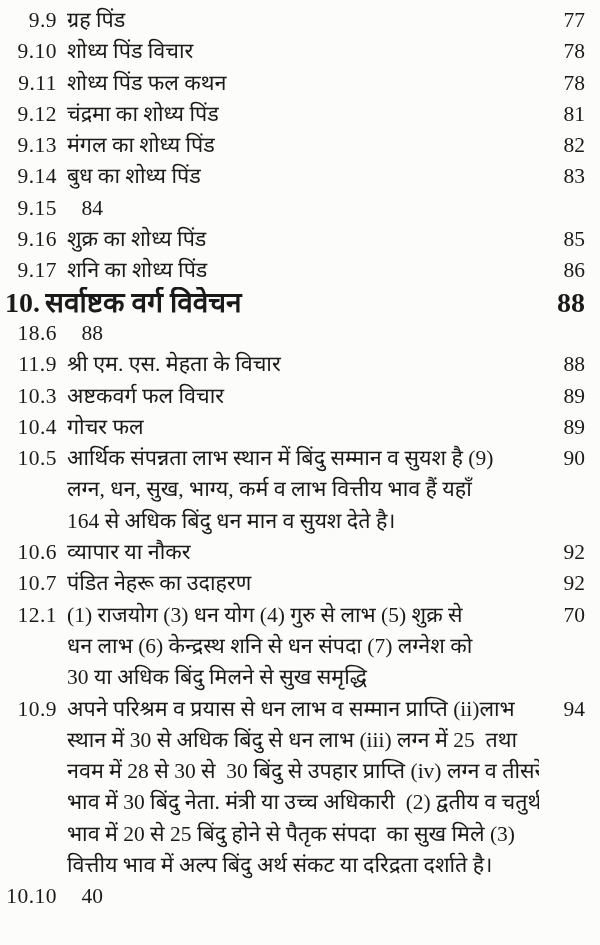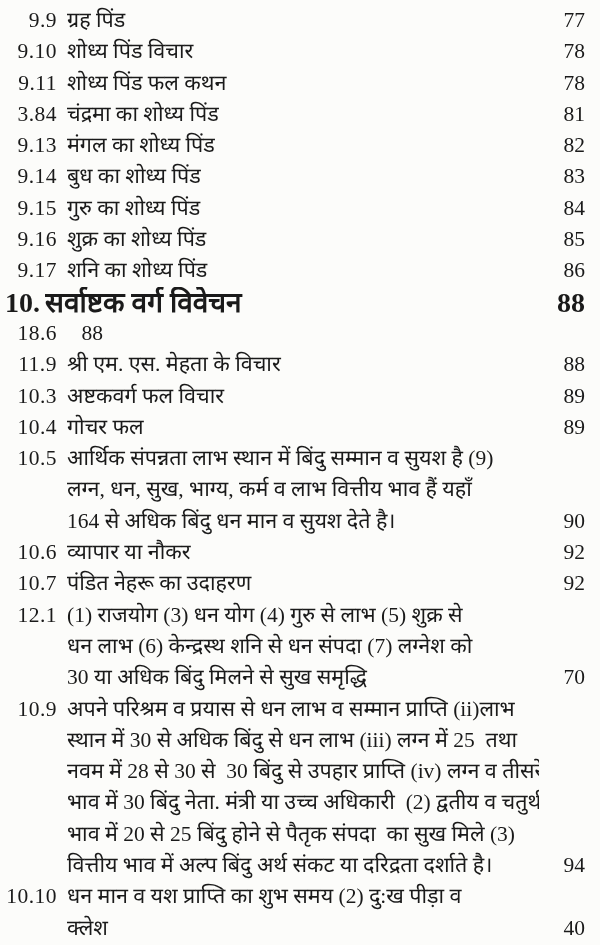--- a/index.html
+++ b/index.html
@@ -10,21 +10,21 @@
     color:#1a1a1a;
     overflow:hidden;
   }
   .page{
     box-sizing:border-box;
     width:600px;height:945px;
     padding:5px 15px 0 5px;
   }
   .row{
     display:flex;
-    align-items:flex-end;
+    align-items:flex-start;
     font-size:21.5px;
   }
   .num{
     flex:none;
     width:52px;
     text-align:right;
     align-self:flex-start;
     line-height:31.3px;
     letter-spacing:0.5px;
   }
@@ -74,21 +74,21 @@
         <div class="pg">78</div>
       </div>
       <div class="row">
         <div class="num">9.11</div>
         <div class="title">
           <div class="line">शोध्य पिंड फल कथन</div>
         </div>
         <div class="pg">78</div>
       </div>
       <div class="row">
-        <div class="num">3.84</div>
+        <div class="num">9.12</div>
         <div class="title">
           <div class="line">चंद्रमा का शोध्य पिंड</div>
         </div>
         <div class="pg">81</div>
       </div>
       <div class="row">
         <div class="num">9.13</div>
         <div class="title">
           <div class="line">मंगल का शोध्य पिंड</div>
         </div>
@@ -96,23 +96,20 @@
       </div>
       <div class="row">
         <div class="num">9.14</div>
         <div class="title">
           <div class="line">बुध का शोध्य पिंड</div>
         </div>
         <div class="pg">83</div>
       </div>
       <div class="row">
         <div class="num">9.15</div>
-        <div class="title">
-          <div class="line">गुरु का शोध्य पिंड</div>
-        </div>
         <div class="pg">84</div>
       </div>
       <div class="row">
         <div class="num">9.16</div>
         <div class="title">
           <div class="line">शुक्र का शोध्य पिंड</div>
         </div>
         <div class="pg">85</div>
       </div>
       <div class="row">
@@ -193,20 +190,16 @@
           <div class="line">स्थान में 30 से अधिक बिंदु से धन लाभ (iii) लग्न में 25  तथा</div>
           <div class="line">नवम में 28 से 30 से  30 बिंदु से उपहार प्राप्ति (iv) लग्न व तीसरे</div>
           <div class="line">भाव में 30 बिंदु नेता. मंत्री या उच्च अधिकारी  (2) द्वतीय व चतुर्थ</div>
           <div class="line">भाव में 20 से 25 बिंदु होने से पैतृक संपदा  का सुख मिले (3)</div>
           <div class="line">वित्तीय भाव में अल्प बिंदु अर्थ संकट या दरिद्रता दर्शाते है।</div>
         </div>
         <div class="pg">94</div>
       </div>
       <div class="row">
         <div class="num">10.10</div>
-        <div class="title">
-          <div class="line">धन मान व यश प्राप्ति का शुभ समय (2) दु:ख पीड़ा व</div>
-          <div class="line">क्लेश</div>
-        </div>
         <div class="pg">40</div>
       </div>
     </div>
 </div>
 
 </body></html>

